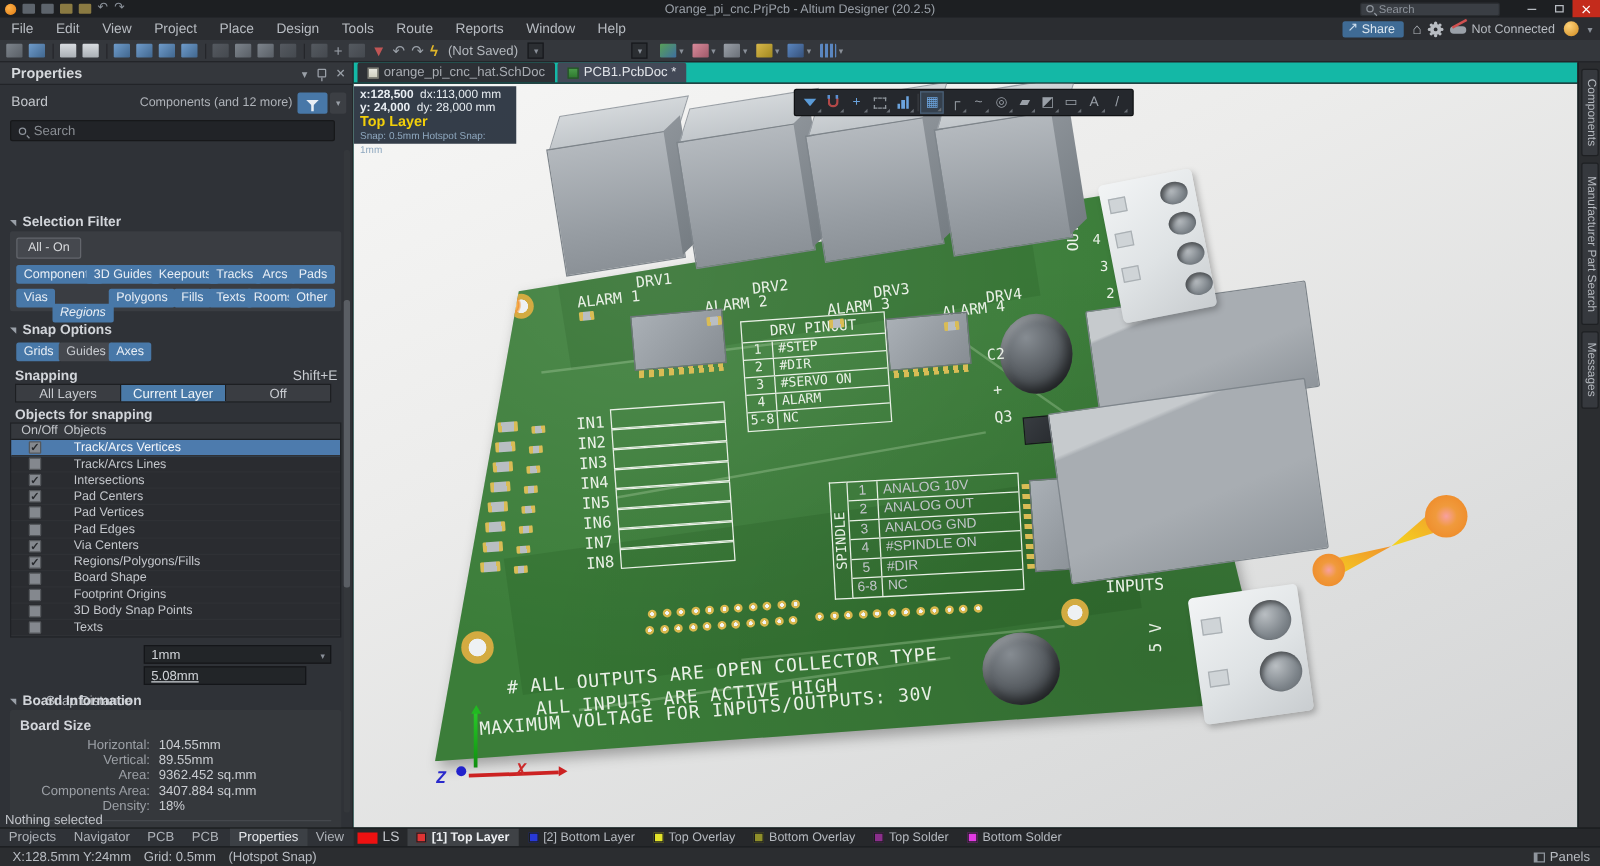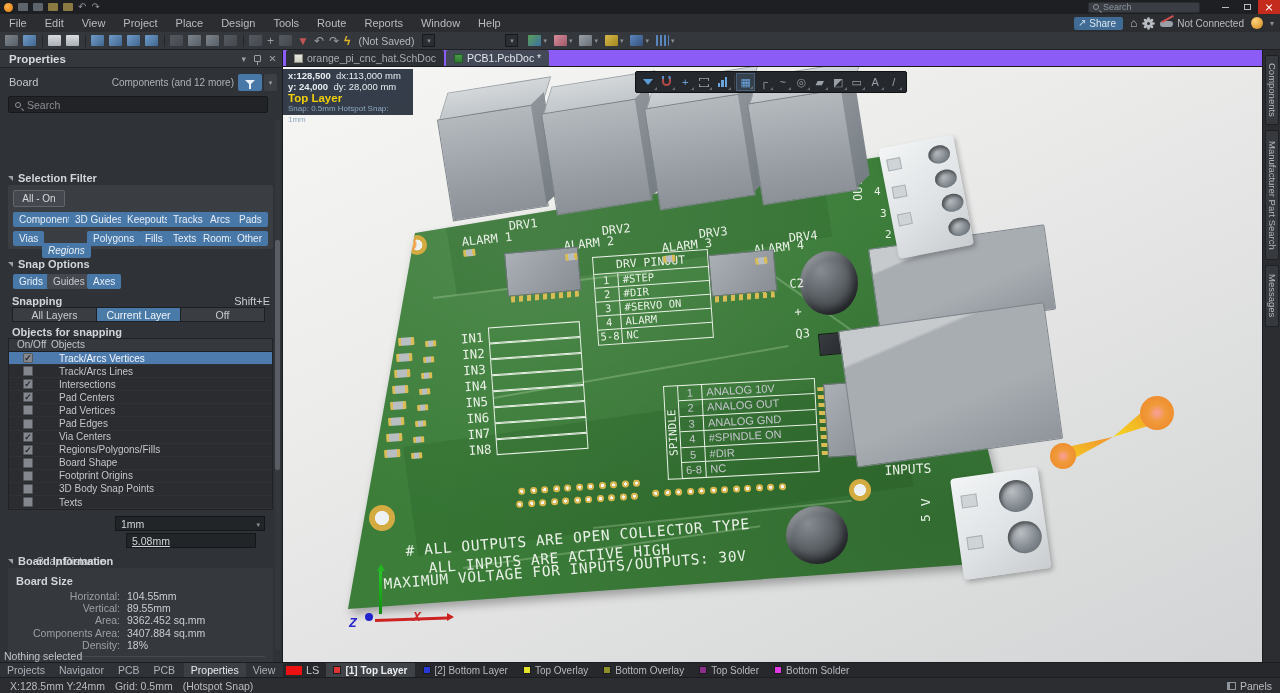--- a/index.html
+++ b/index.html
@@ -121,21 +121,21 @@
   .bi-row { display:flex; font-size:10.5px; line-height:12.2px; }
   .bi-row .l { width:112px; text-align:right; color:#9ca0a6; }
   .bi-row .v { padding-left:7px; color:#c9ccd1; }
   .bi-row .v.link { color:#7aa7d8; text-decoration:underline dotted; }
   .bi-div { height:1px; background:#45484d; margin:5px 8px 0 8px; }
   .p-status { position:absolute; left:4px; top:600px; color:#c0c3c8; font-size:10.5px; }
   .pscroll { position:absolute; right:2px; top:70px; width:5px; height:530px; background:#34373b; border-radius:2px; }
   .pscroll::after { content:''; position:absolute; left:0; top:120px; width:5px; height:230px; background:#5a5e64; border-radius:2px; }
 
   
-  .workspace { position:absolute; left:283px; top:0; width:979px; height:612px; background:#8b5cf6; }
+  .workspace { position:absolute; left:283px; top:0; width:979px; height:612px; background:#14b8a6; }
   .doctabs { position:absolute; left:0; top:0; width:100%; height:16px; display:flex; gap:2px; padding-left:3px; }
   .dtab { height:16px; display:flex; align-items:center; gap:4px; padding:0 8px; font-size:10.5px;
     background:#2d3035; color:#a8acb2; border-radius:2px 2px 0 0; }
   .dtab.active { background:#434957; color:#e2e5ea; }
   .dico1 { width:9px; height:9px; background:linear-gradient(180deg,#e8e8e0,#cfcfc0); border:1px solid #8a8a80; }
   .dico2 { width:9px; height:9px; background:linear-gradient(180deg,#4a9a4a,#2f7a2f); border:1px solid #205a20; }
   .viewport { position:absolute; left:0; top:16px; width:979px; height:596px; overflow:hidden;
     background:linear-gradient(155deg,#f6f6f5 0%, #ececeb 35%, #dcdddd 75%, #d3d4d5 100%); border-top:1px solid #17191c;padding-left:32px; }
 
   .hud { position:absolute; left:0; top:2px; width:130px; height:46px; background:rgba(18,28,42,.85); z-index:40;
@@ -258,20 +258,21 @@
   <div class="titlebar">
     <div class="qa">
       <span class="logo"></span>
       <span class="qa-ic"></span>
       <span class="qa-ic"></span>
       <span class="qa-ic" style="background:#8a7a42;"></span>
       <span class="qa-ic" style="background:#8a7a42;"></span>
       <span class="qa-arrow">↶</span>
       <span class="qa-arrow">↷</span>
     </div>
+    <div class="tb-title">Orange_pi_cnc.PrjPcb - Altium Designer (20.2.5)</div>
     <div class="tb-right">
       <div class="tsearch">
         <span class="mag"></span>
         <span>Search</span>
       </div>
       <div class="wbtn">
           <span class="min-g"></span>
         </div>
       <div class="wbtn">
           <span class="res-g"></span>
@@ -466,21 +467,21 @@
         <div class="ot-row">
             <span class="cb"></span>
             <span class="olabel">Texts</span>
           </div>
       </div>
       <div class="form-lbl" style="left:5px; top:469px;">Snap Distance</div>
       <div class="combo" style="left:115px; top:466px; width:150px;">
         <span>1mm</span><span class="cc">▾</span>
       </div>
       <div class="form-lbl" style="left:5px; top:486px;">Axis Snap Range</div>
-      <div class="combo" style="left:126px; top:483px; width:130px;text-decoration:underline;">
+      <div class="combo" style="left:115px; top:483px; width:130px;text-decoration:underline;">
         <span>5.08mm</span>
       </div>
 
       <div class="sec-head" style="top:505px">
         <span class="tri"></span>
         <span>Board Information</span>
       </div>
       <div class="bi-box">
         <div class="bi-sub">Board Size</div>
         <div class="bi-row">

